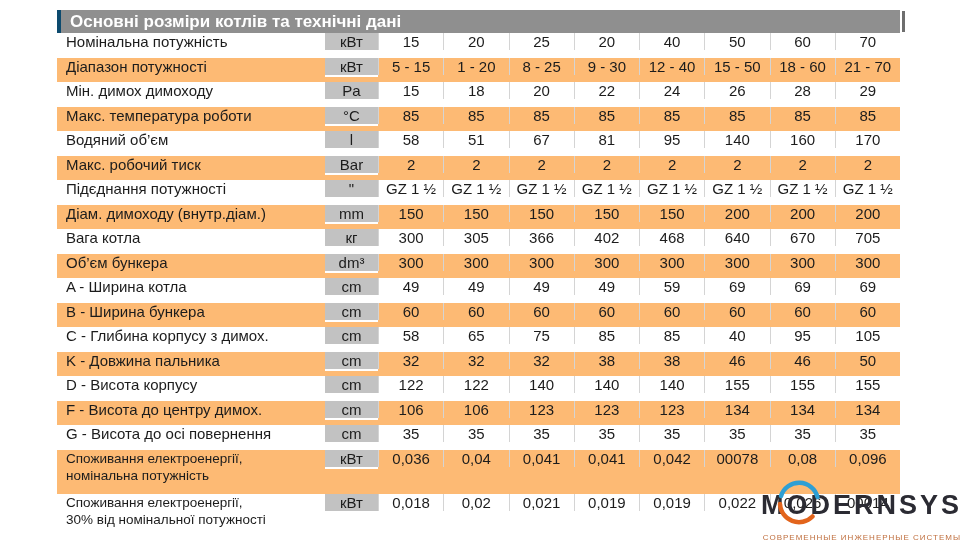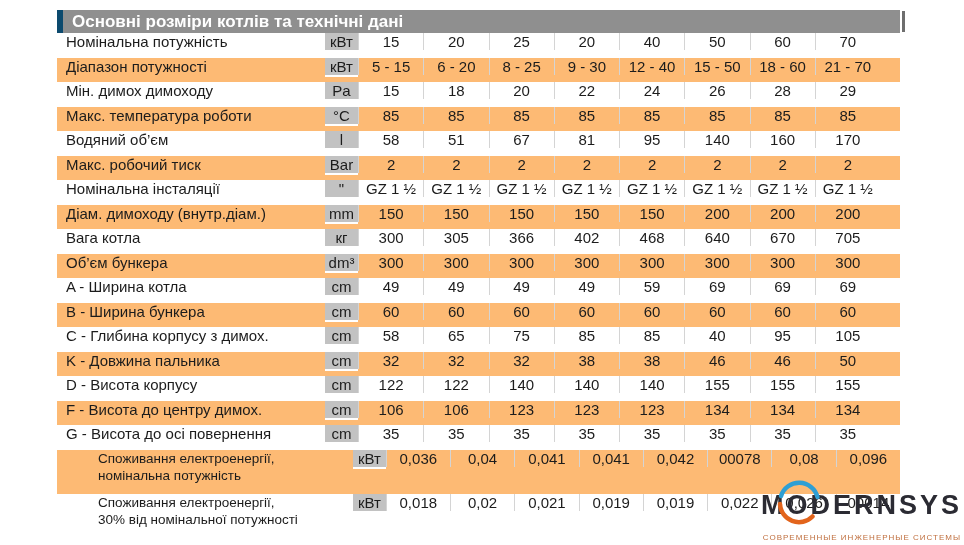--- a/index.html
+++ b/index.html
@@ -18,21 +18,21 @@
   }
   .title-bar {
     height: 23px;
     background: #8f8f8f;
     color: #ffffff;
     font-weight: bold;
     font-size: 17px;
     line-height: 23px;
     padding-left: 9px;
     box-sizing: border-box;
-    border-left: 6px solid #0c4a6e;
+    border-left: 4px solid #0c4a6e;
     position: relative;
     white-space: nowrap;
   }
   .title-edge {
     position: absolute;
     right: -5px; top: 1px;
     width: 3px; height: 21px;
     background: #6e6e6e;
   }
   .row {
@@ -46,24 +46,23 @@
   .row.tall:last-child { height: 49px; }
   .cell { box-sizing: border-box; display: flex; align-items: center; }
   .label {
     width: 268px;
     padding-left: 9px;
   }
   .row.tall .label {
     font-size: 13.5px;
     line-height: 1.3;
     white-space: pre-line;
-    margin-left: 32px;
   }
   .unit {
-    width: 33px;
+    width: 53px;
     background: #c2c2c2;
     justify-content: center;
     border-bottom: 2px solid #ffffff;
     font-size: 15px;
   }
   .val {
     width: 65.25px;
     justify-content: center;
     border-left: 1px solid #d4d4d4;
     white-space: nowrap;
@@ -121,21 +120,21 @@
         <div class="cell val">20</div>
         <div class="cell val">40</div>
         <div class="cell val">50</div>
         <div class="cell val">60</div>
         <div class="cell val">70</div>
       </div>
       <div class="row alt">
         <div class="cell label">Діапазон потужності</div>
         <div class="cell unit">кВт</div>
         <div class="cell val">5 - 15</div>
-        <div class="cell val">6 - 20</div>
+        <div class="cell val">1 - 20</div>
         <div class="cell val">8 - 25</div>
         <div class="cell val">9 - 30</div>
         <div class="cell val">12 - 40</div>
         <div class="cell val">15 - 50</div>
         <div class="cell val">18 - 60</div>
         <div class="cell val">21 - 70</div>
       </div>
       <div class="row">
         <div class="cell label">Мін. димох димоходу</div>
         <div class="cell unit">Pa</div>
@@ -178,21 +177,21 @@
         <div class="cell val">2</div>
         <div class="cell val">2</div>
         <div class="cell val">2</div>
         <div class="cell val">2</div>
         <div class="cell val">2</div>
         <div class="cell val">2</div>
         <div class="cell val">2</div>
         <div class="cell val">2</div>
       </div>
       <div class="row">
-        <div class="cell label">Номінальна інсталяції</div>
+        <div class="cell label">Підєднання потужності</div>
         <div class="cell unit">"</div>
         <div class="cell val">GZ 1 ½</div>
         <div class="cell val">GZ 1 ½</div>
         <div class="cell val">GZ 1 ½</div>
         <div class="cell val">GZ 1 ½</div>
         <div class="cell val">GZ 1 ½</div>
         <div class="cell val">GZ 1 ½</div>
         <div class="cell val">GZ 1 ½</div>
         <div class="cell val">GZ 1 ½</div>
       </div>

